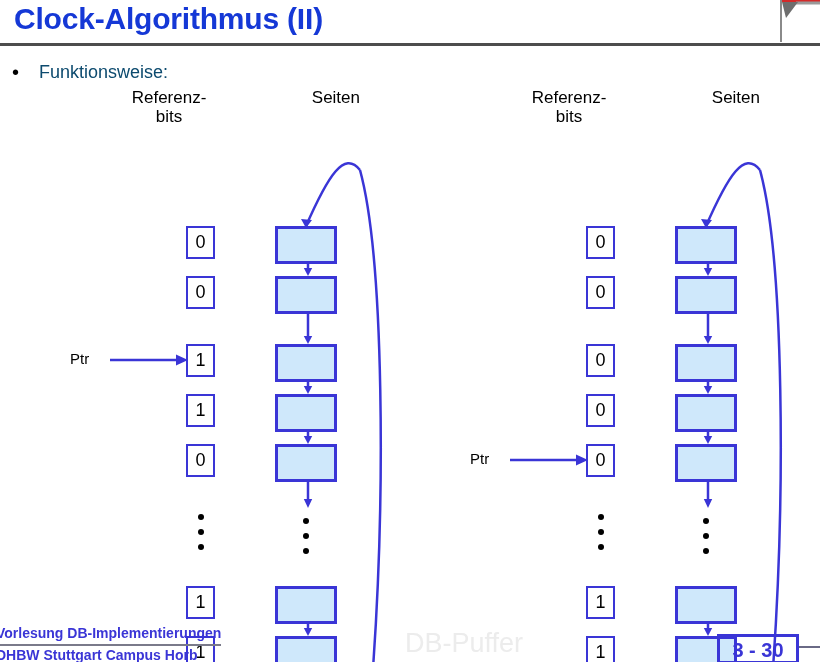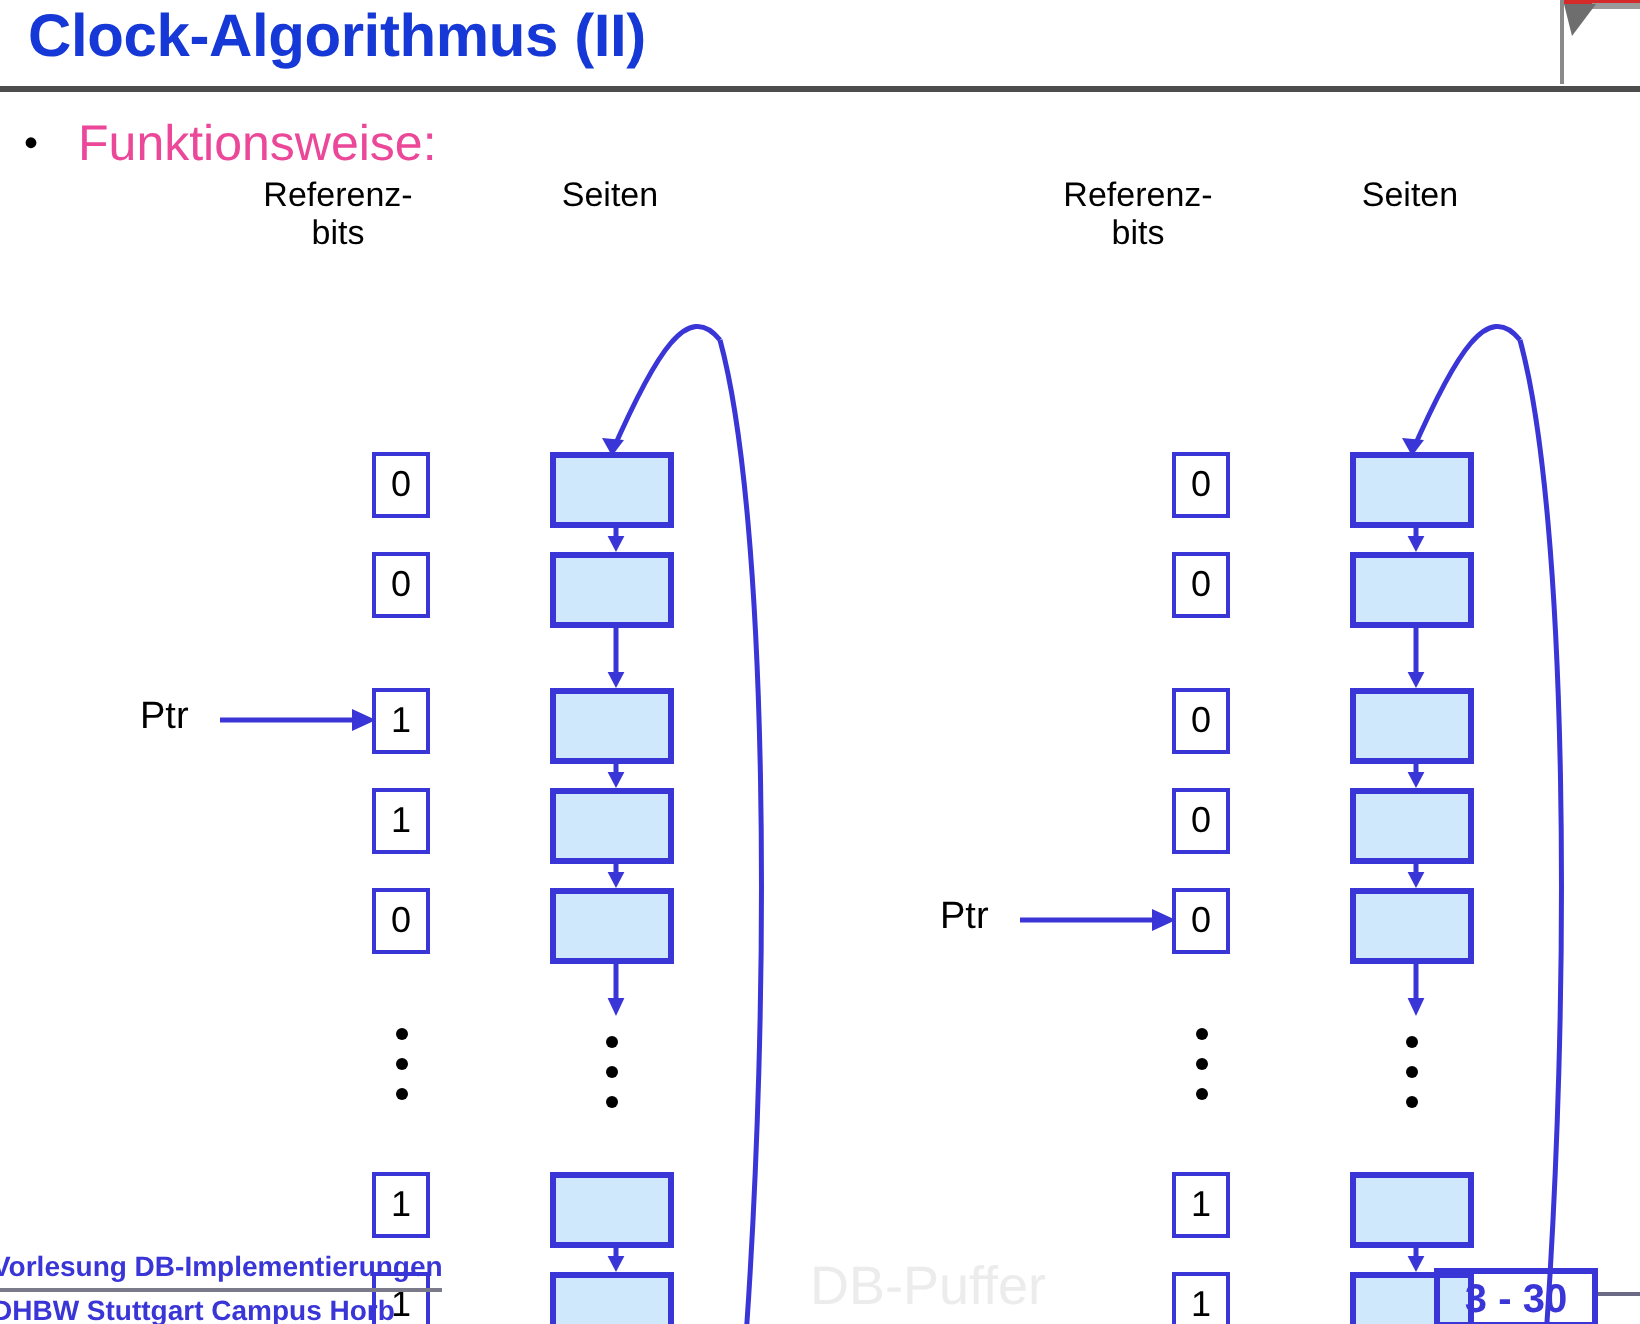--- a/index.html
+++ b/index.html
@@ -53,44 +53,44 @@
     display: flex;
     align-items: flex-start;
     gap: 20px;
   }
   #bullet-dot {
     font-size: 20px;
     line-height: 24px;
     color: #000;
   }
   #bullet-text {
-    font-size: 25px;
+    font-size: 18px;
     line-height: 24px;
-    color: #ec4899;
+    color: #0c4a6e;
   }
 
   
   .diagram {
     position: absolute;
     top: 88px;
   }
   #diagram-left  { left: 60px; }
   #diagram-right { left: 460px; }
 
   .col-head {
     position: absolute;
     top: 0px;
     width: 110px;
     text-align: center;
     font-size: 17px;
     line-height: 19px;
     color: #000;
   }
   .col-head.refbits { left: 54px; }
-  .col-head.pages   { left: 190px; }
+  .col-head.pages   { left: 190px; text-align: right; }
 
   
   .bits-col {
     position: absolute;
     left: 126px;
     top: 66px;
   }
   .bit-box {
     position: absolute;
     width: 29px;
@@ -141,21 +141,21 @@
     background: #000;
   }
   .dots i:last-child { margin-bottom: 0; }
 
   
   .ptr-group { position: absolute; }
   .ptr-label {
     position: absolute;
     left: 0px;
     top: 0px;
-    font-size: 19px;
+    font-size: 15px;
     line-height: 22px;
     color: #000;
   }
   .ptr-arrow {
     position: absolute;
     left: 40px;
     top: 4px;
   }
 
   

